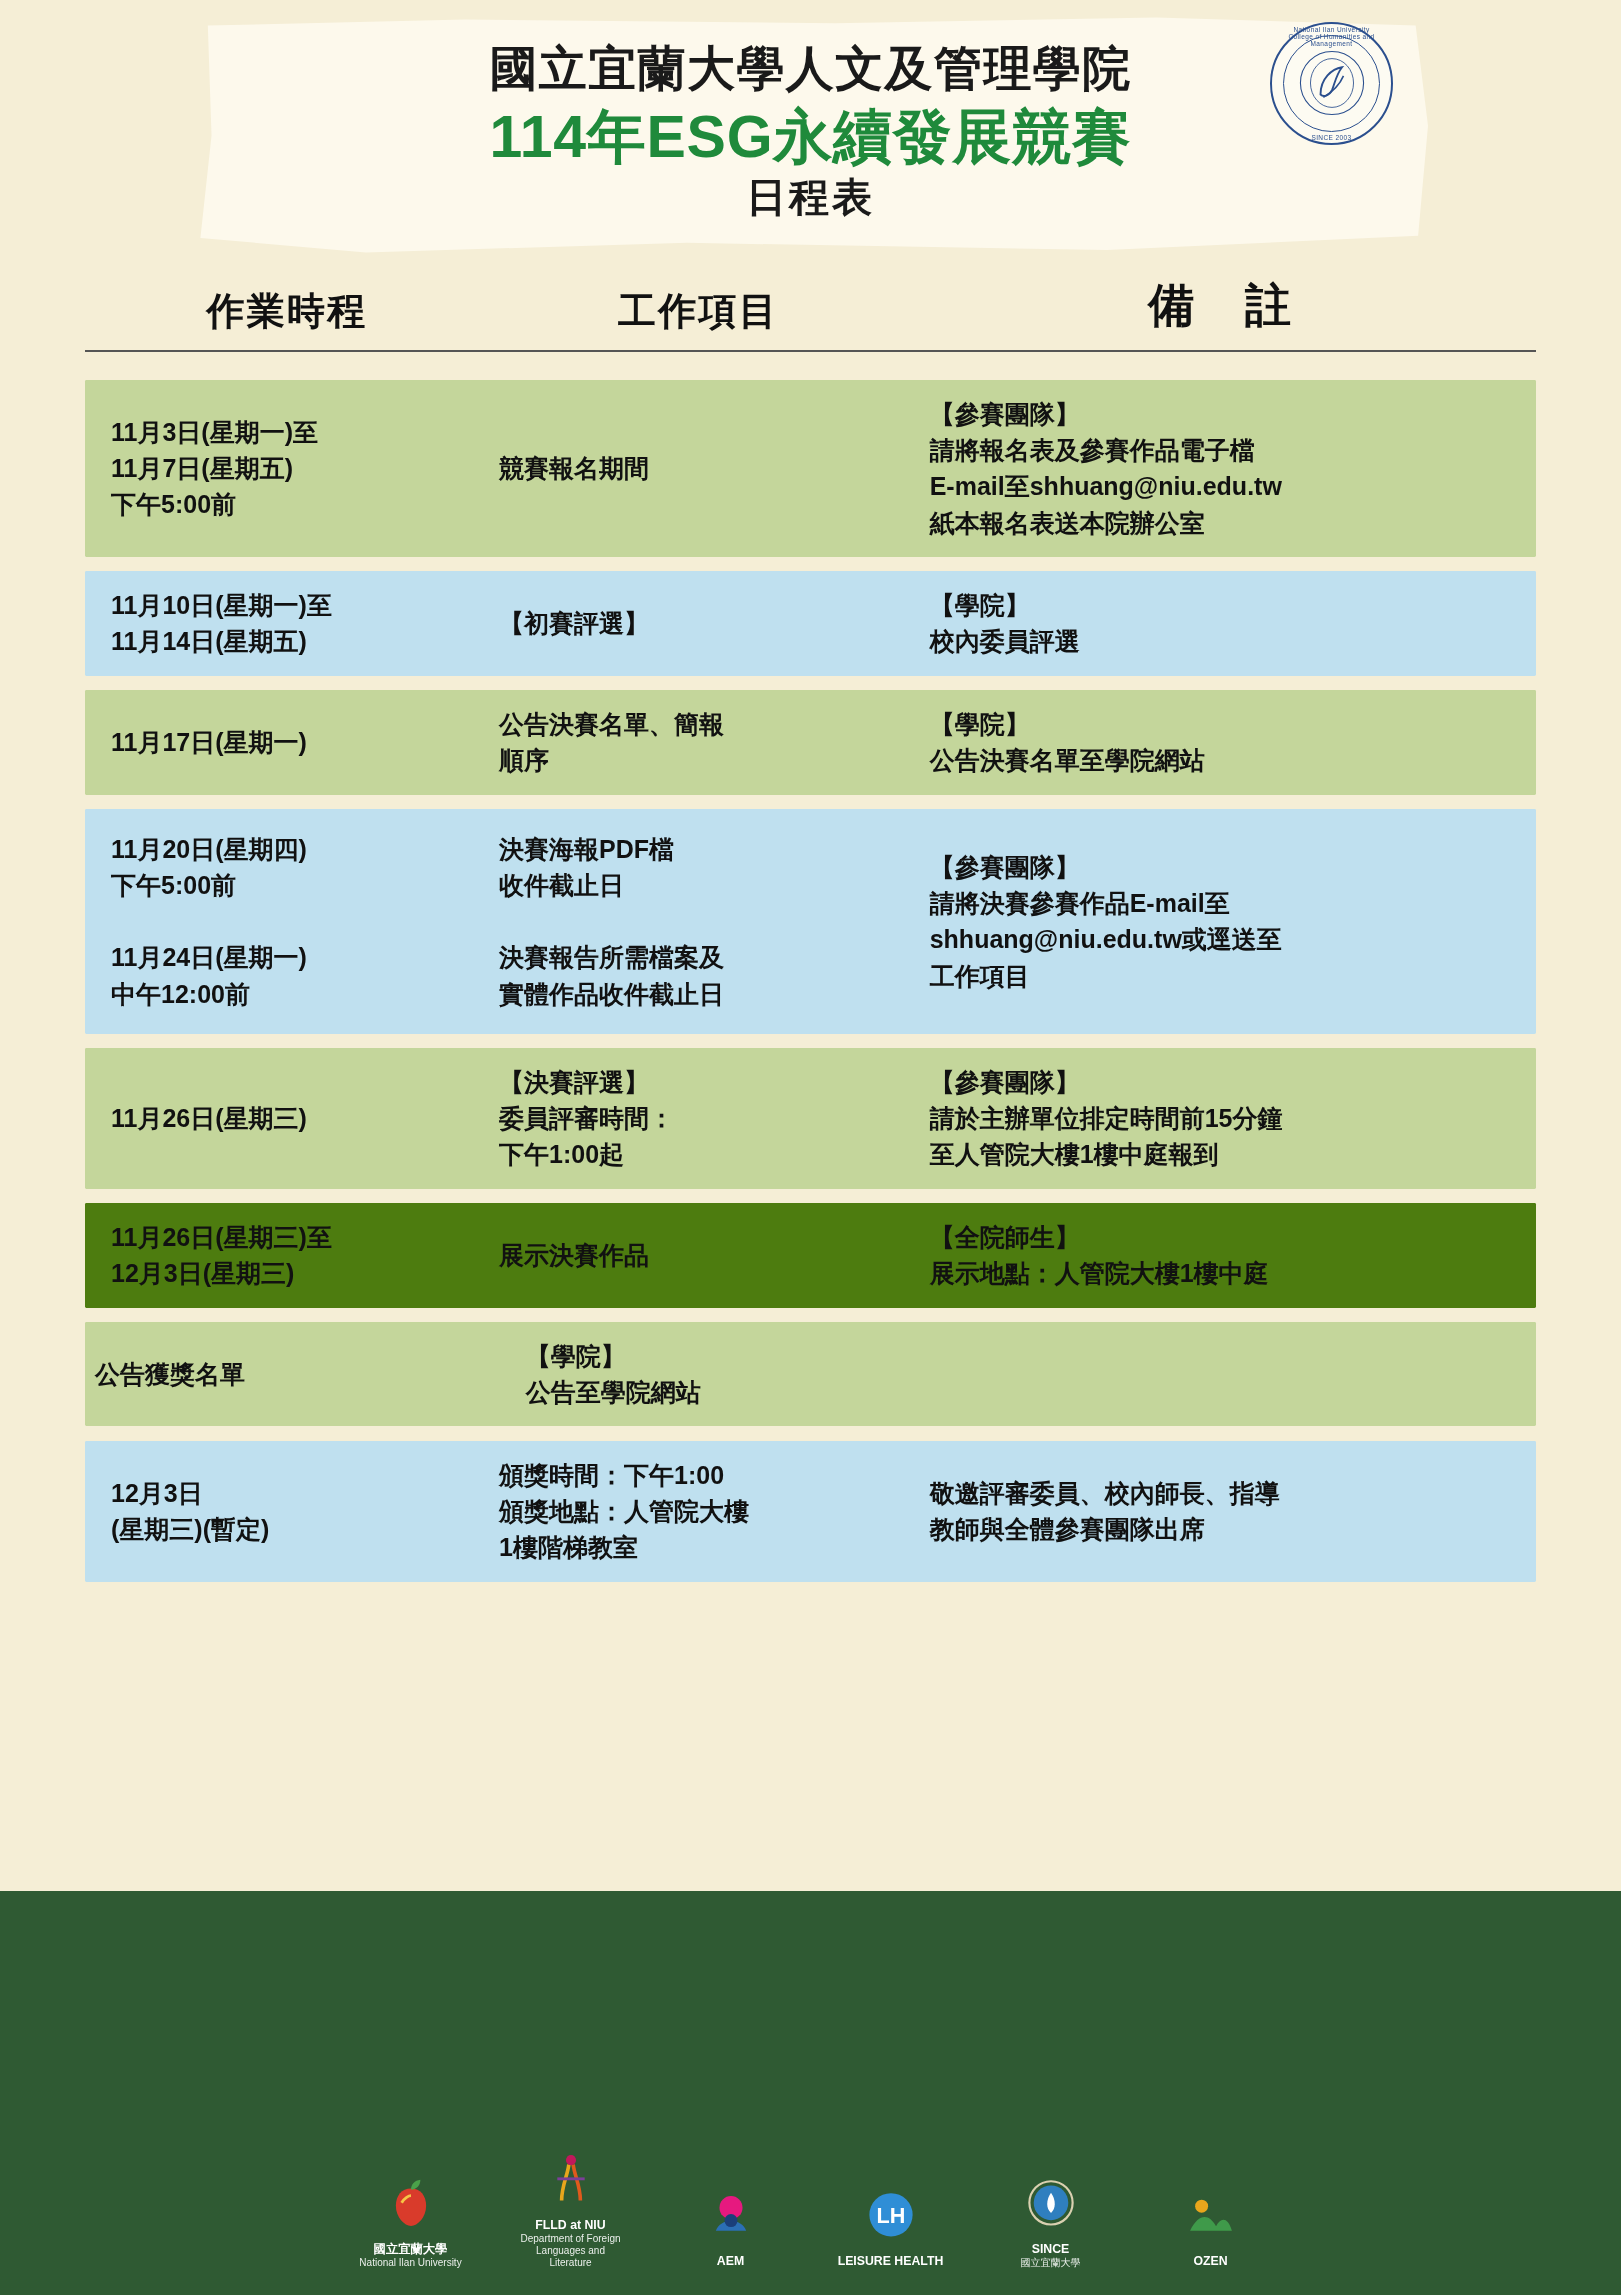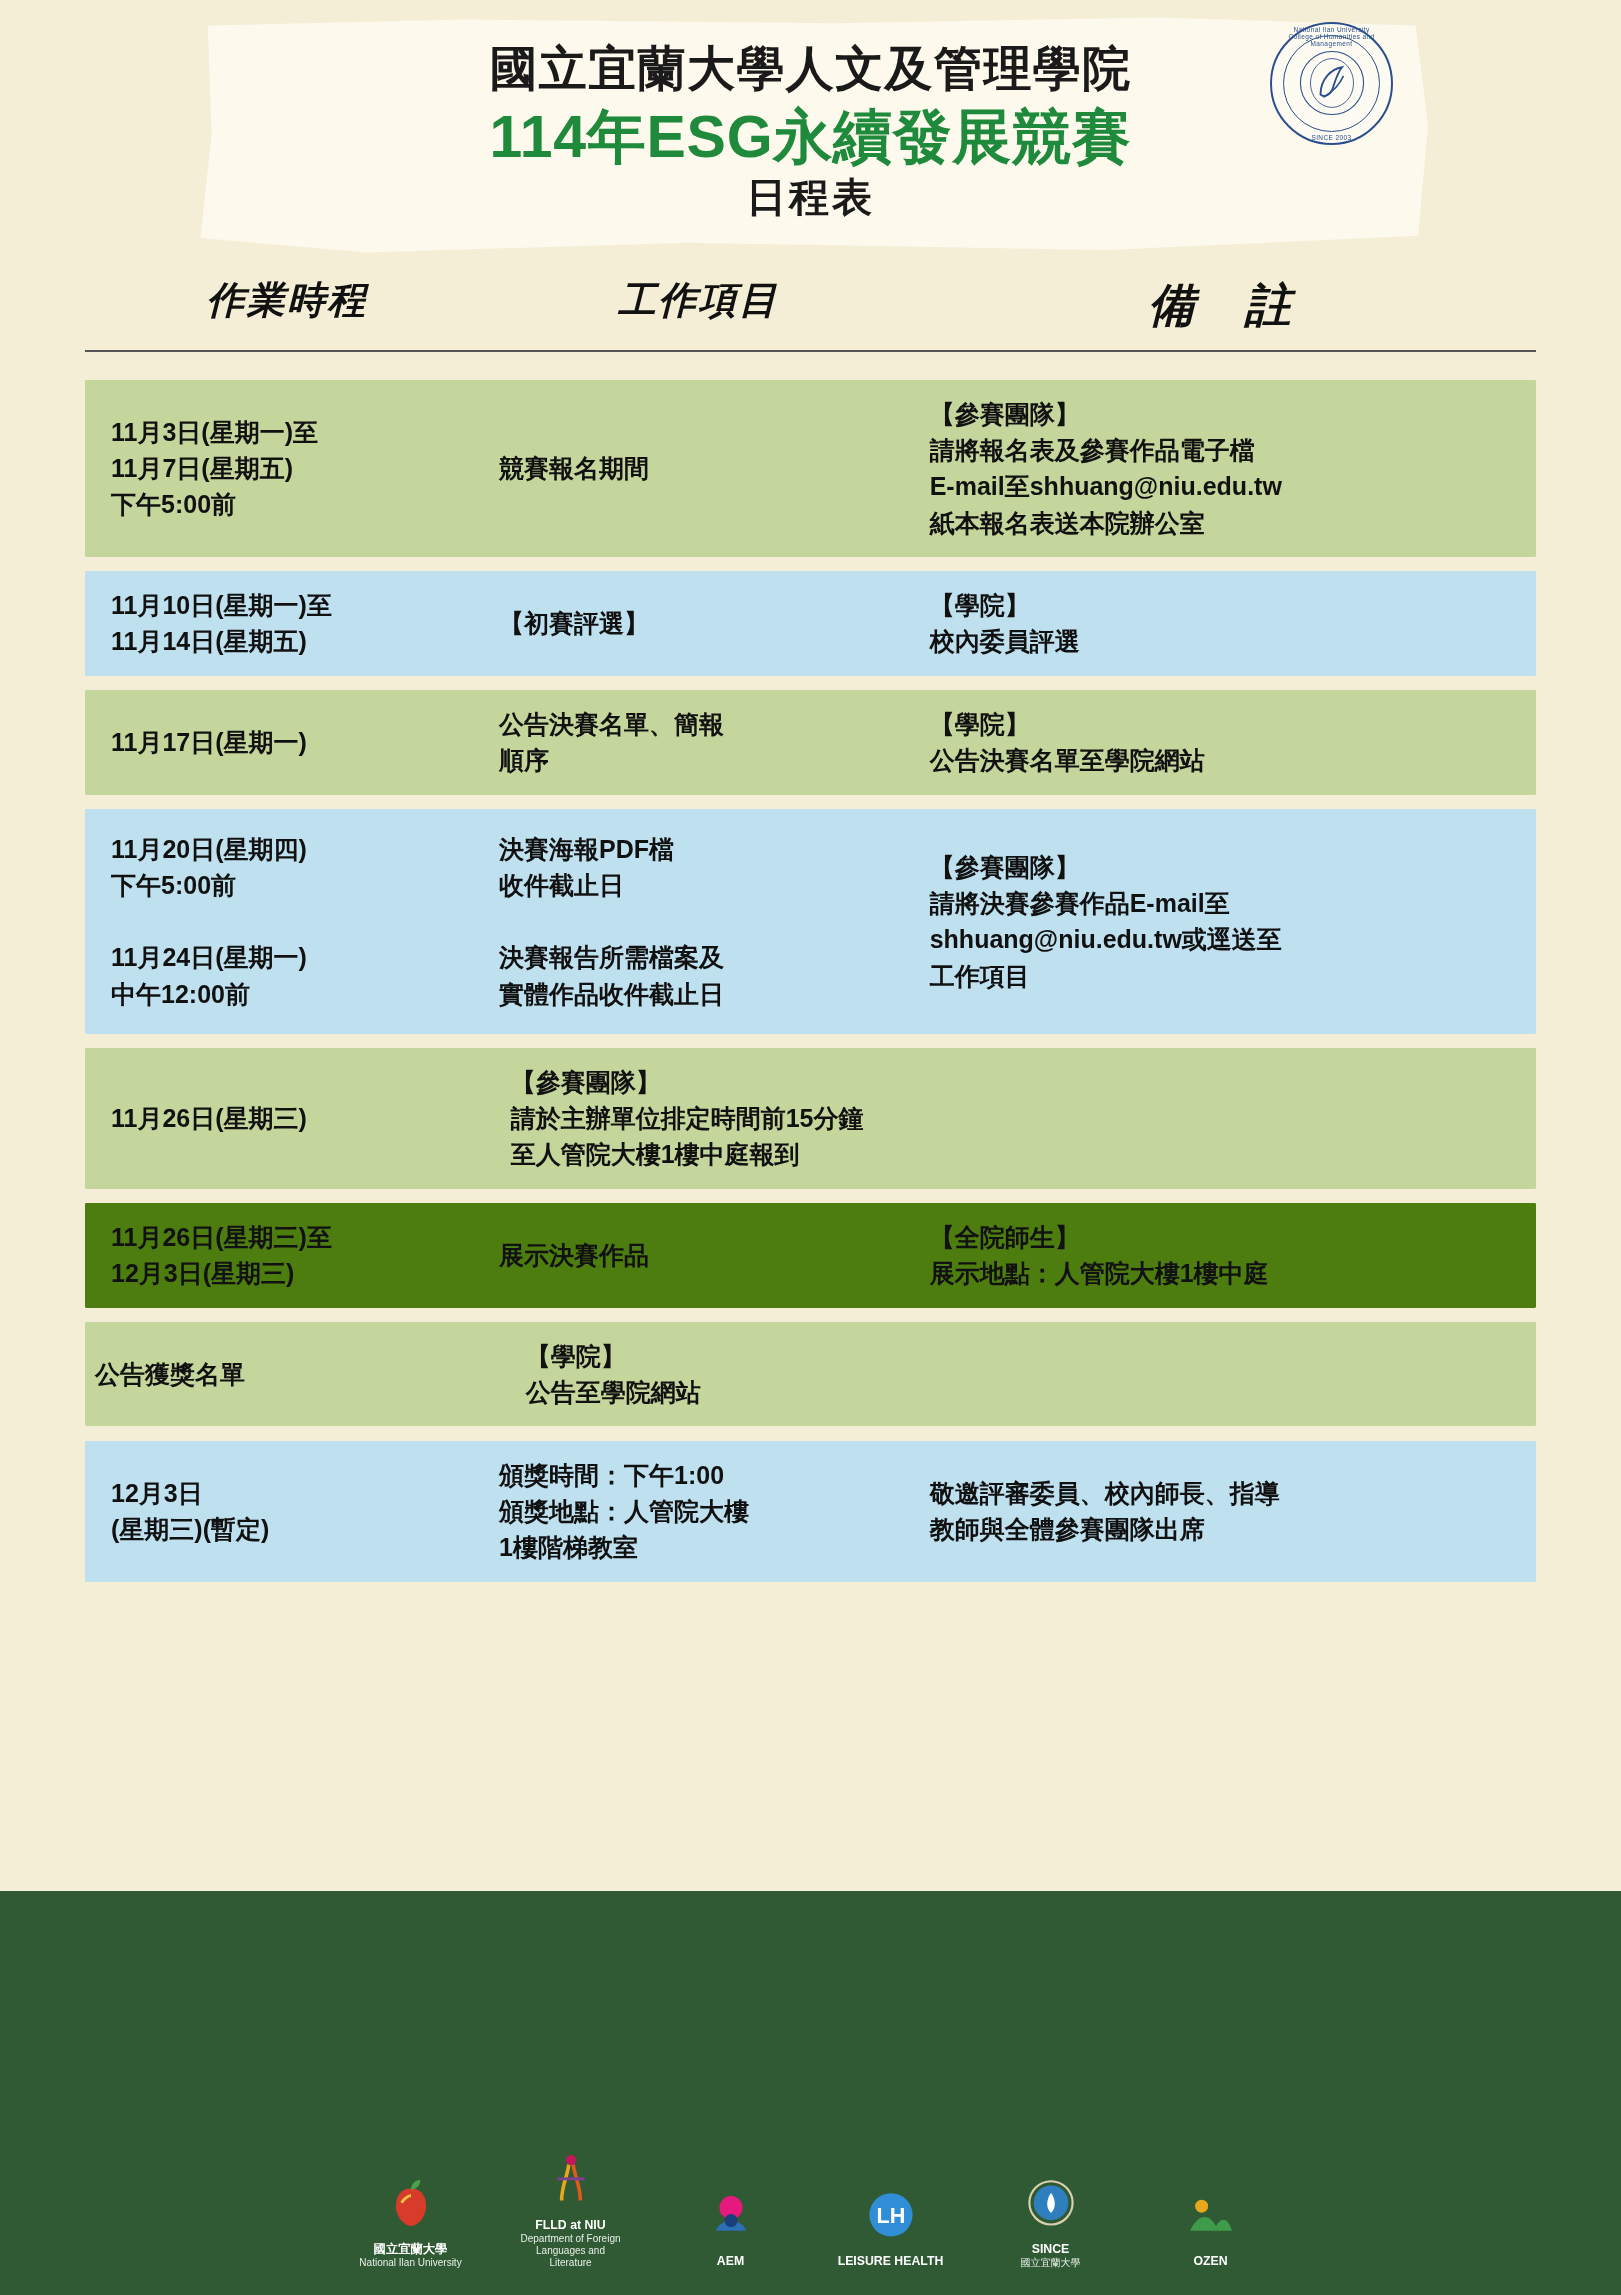--- a/index.html
+++ b/index.html
@@ -107,23 +107,23 @@
   }
   .logo-badge .ring-text-top { top: -10px; }
   .logo-badge .ring-text-bottom { bottom: -10px; }
   
   .table-area {
     width: 1451px;
     margin: 20px auto 0 auto;
   }
   .col-head {
     display: flex;
+    align-items: flex-end;
     padding: 0 0 13px 0;
     border-bottom: 2.2px solid #555;
-    font-style: italic;
   }
   .col-head .c1 {
     width: 404px;
     text-align: center;
     font-size: 38px;
     font-weight: bold;
     color: #111;
     letter-spacing: 2.2px;
   }
   .col-head .c2 {
@@ -311,20 +311,25 @@
             <span class="sub">【參賽團隊】</span>
             <span class="sub">請將決賽參賽作品E-mail至</span>
             <span class="sub">shhuang@niu.edu.tw或逕送至</span>
             <span class="sub">工作項目</span>
           </div>
         </div>
         <div class="row" style="background: rgb(196, 214, 155);">
           <div class="cell date">
             <span class="sub">11月26日(星期三)</span>
           </div>
+          <div class="cell item">
+            <span class="sub">【決賽評選】</span>
+            <span class="sub">委員評審時間：</span>
+            <span class="sub">下午1:00起</span>
+          </div>
           <div class="cell note">
             <span class="sub">【參賽團隊】</span>
             <span class="sub">請於主辦單位排定時間前15分鐘</span>
             <span class="sub">至人管院大樓1樓中庭報到</span>
           </div>
         </div>
         <div class="row" style="background: #4d7c0f;">
           <div class="cell date">
             <span class="sub">11月26日(星期三)至</span>
             <span class="sub">12月3日(星期三)</span>

